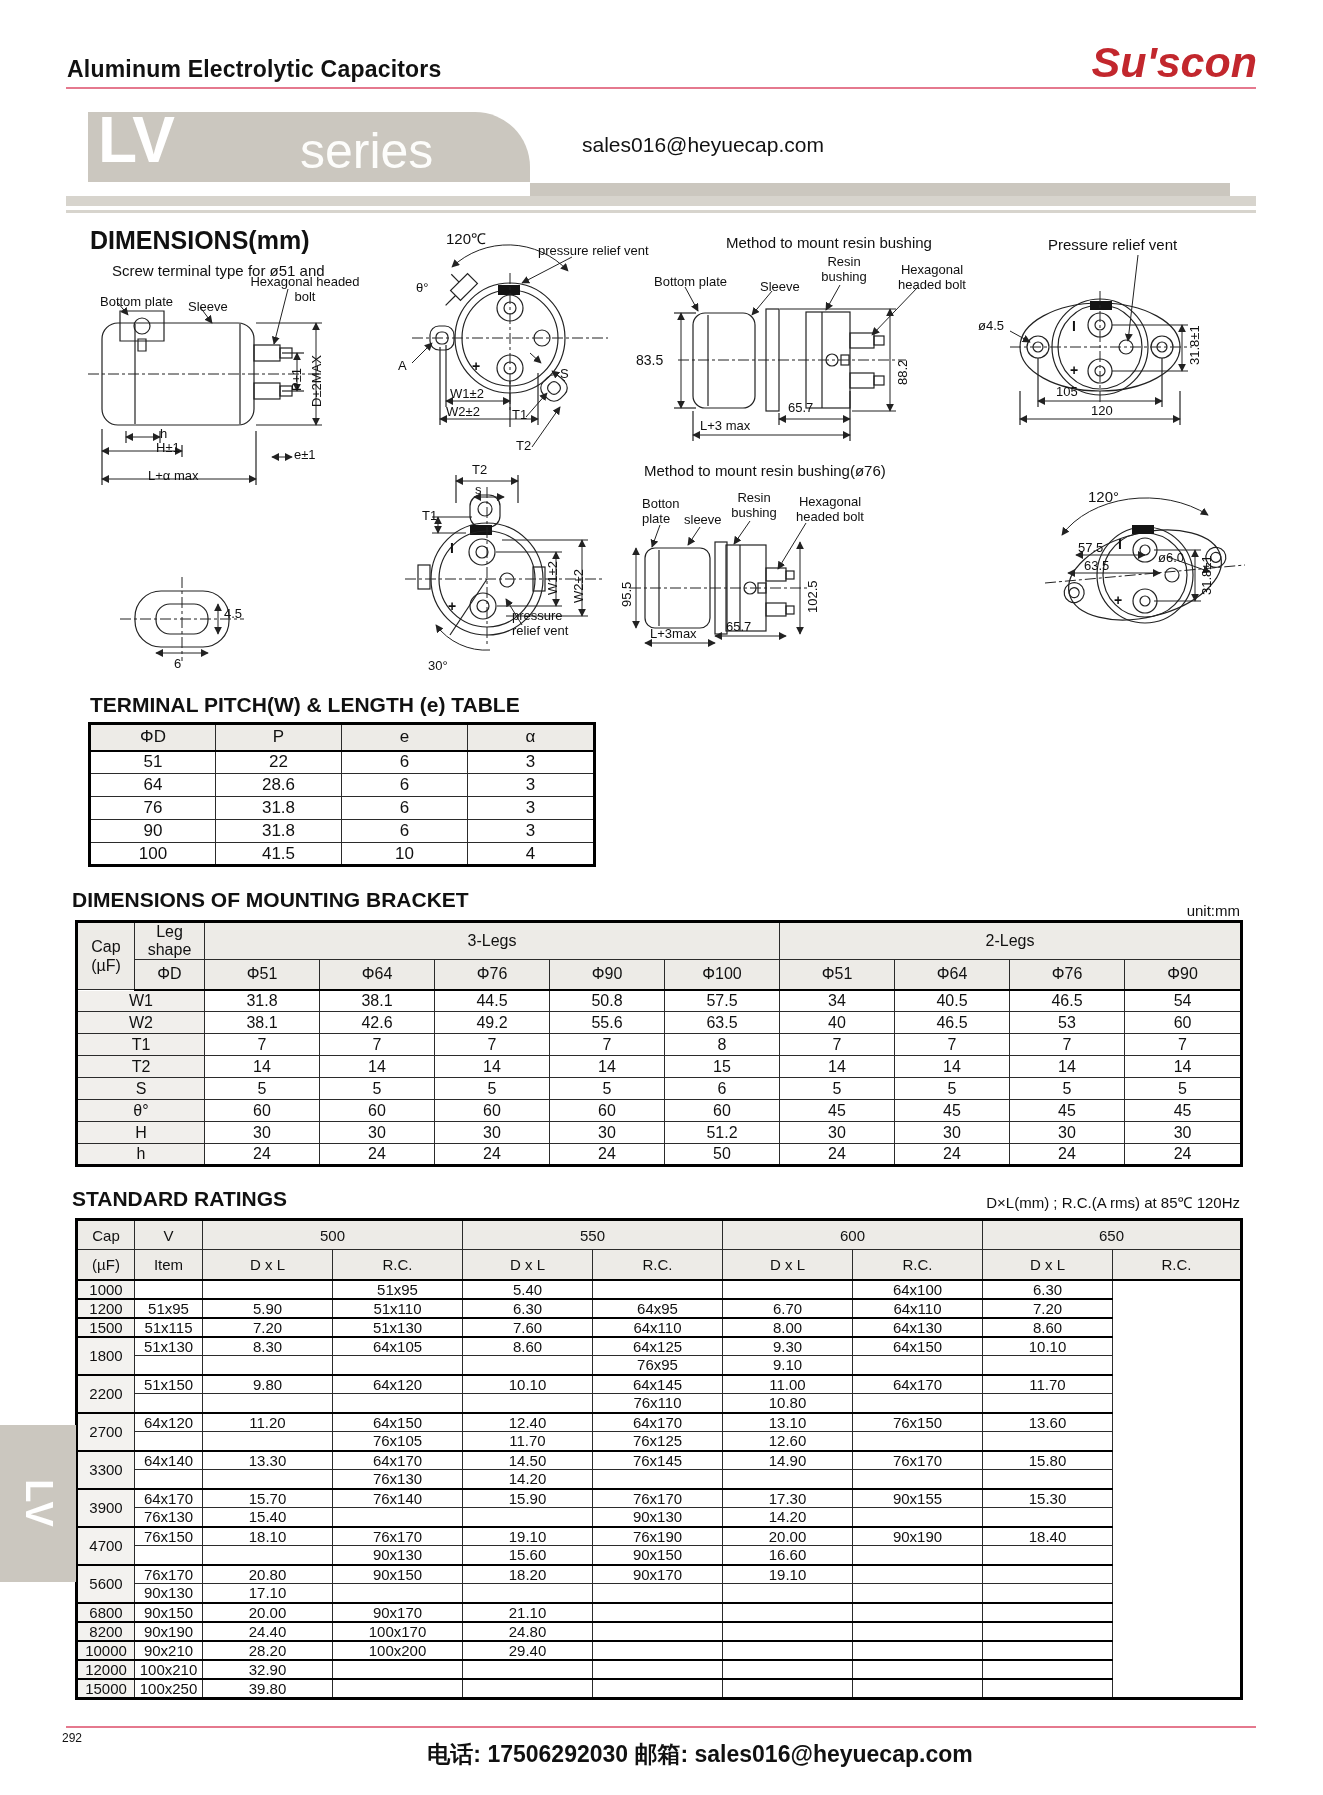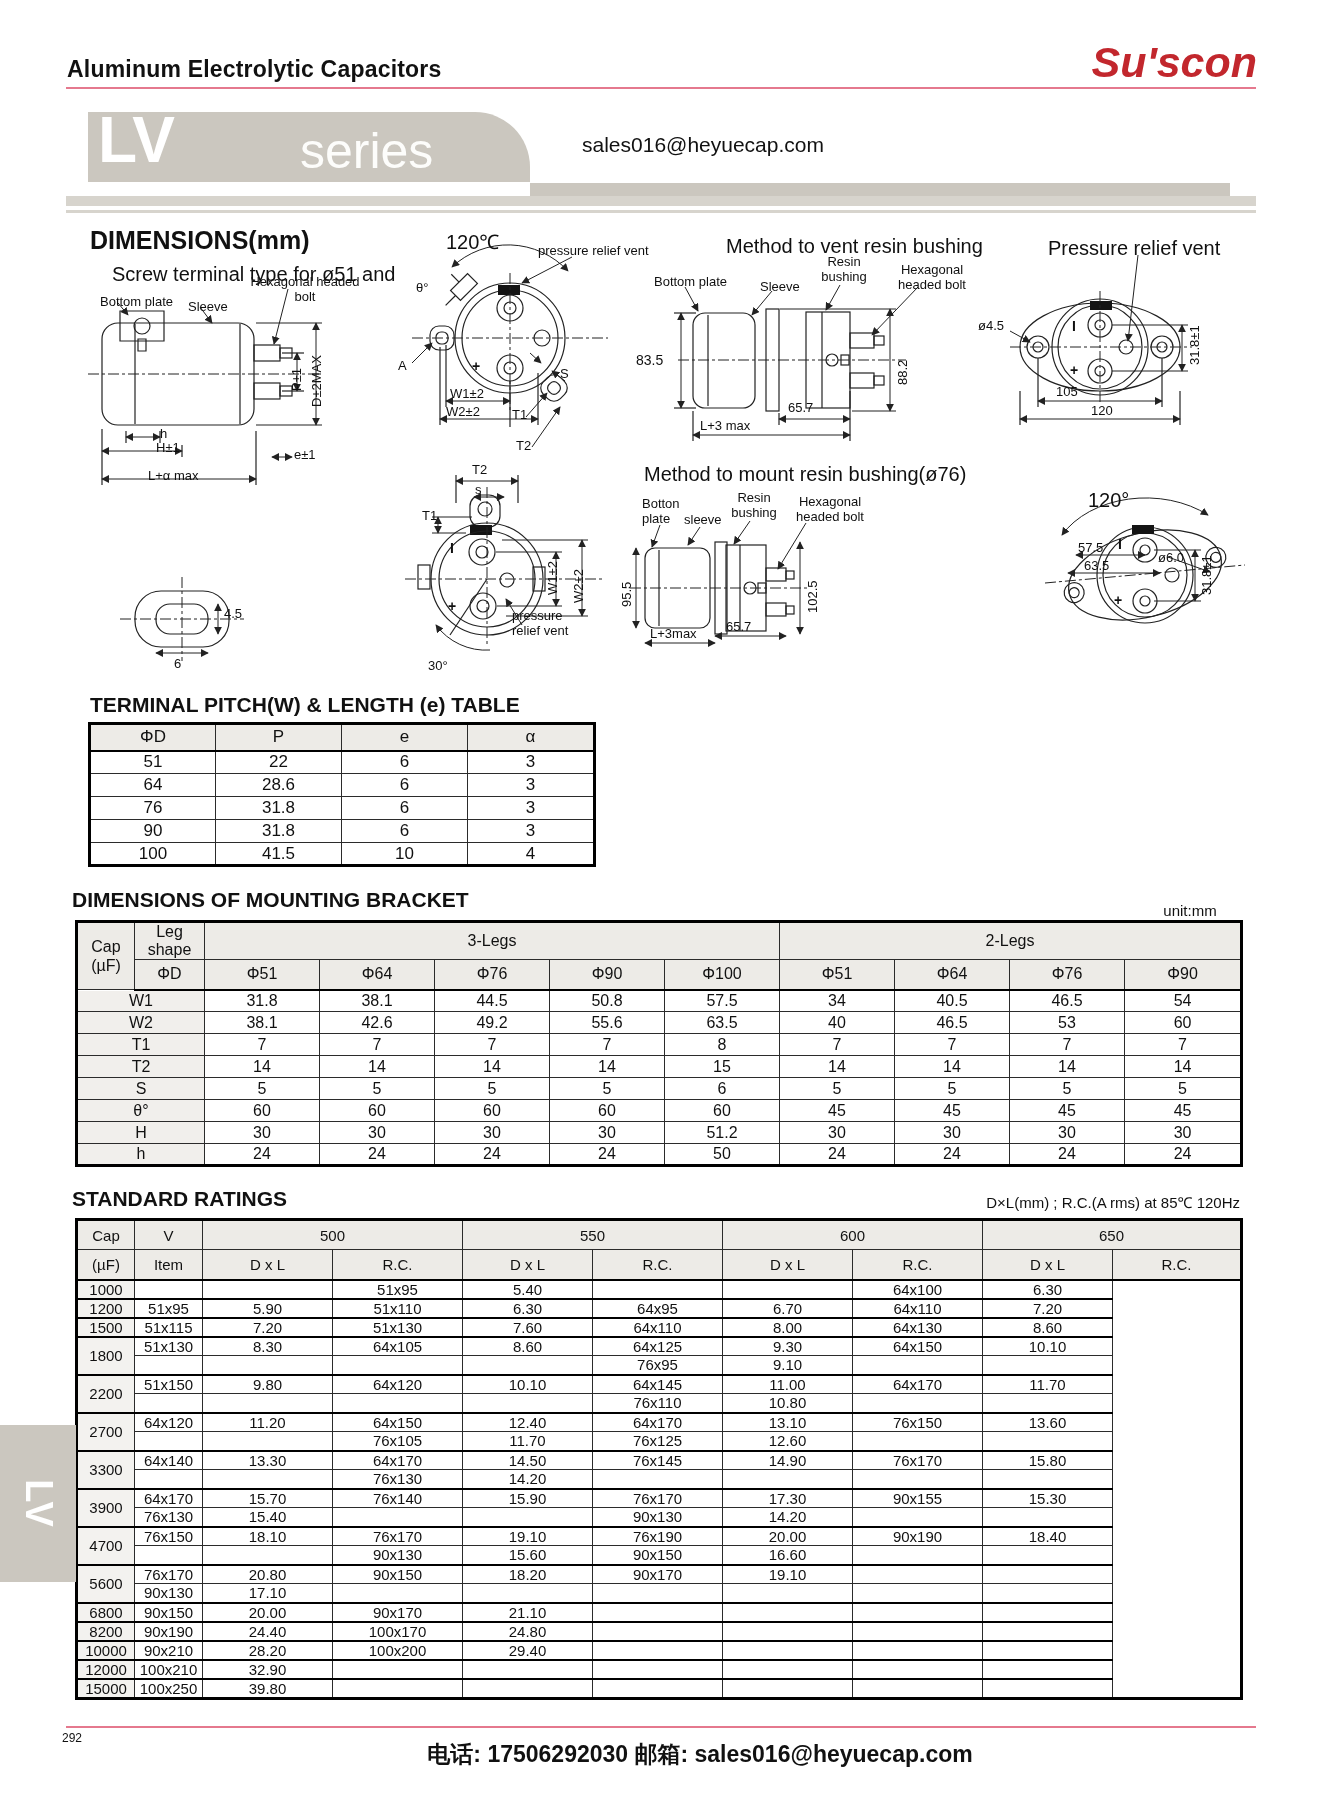--- a/index.html
+++ b/index.html
@@ -15,37 +15,37 @@
   #banner-lv{left:98px;top:108px;font-size:64px;font-weight:bold;color:#fff;line-height:1;}
   #banner-series{left:300px;top:126px;font-size:50px;color:#fdfdfb;line-height:1;}
   #banner-strip{left:530px;top:183px;width:700px;height:13px;background:#cbc7bf;}
   #email{left:582px;top:133px;font-size:21px;}
   .grayband{background:#d7d4cd;}
   
   .sect{font-weight:bold;}
   #dim-title{left:90px;top:226px;font-size:25px;}
   #tt-title{left:90px;top:693px;font-size:21px;}
   #bt-title{left:72px;top:888px;font-size:21px;}
-  #bt-unit{left:1140px;top:902px;width:100px;text-align:center;font-size:15px;}
+  #bt-unit{left:1140px;top:902px;width:100px;text-align:right;font-size:15px;}
   #rt-title{left:72px;top:1187px;font-size:21px;}
   #rt-note{left:840px;top:1192px;width:400px;text-align:right;font-size:15px;}
   
   #draw{left:60px;top:195px;width:1263px;height:512px;}
   #art{position:absolute;left:0;top:0;}
   #art *{stroke:#222;fill:none;stroke-width:1.2;}
   #art .f{fill:#141414;stroke:none;}
   #art .cl{stroke-dasharray:11 3 3 3;stroke-width:1;}
   #art .dim{stroke-width:1;marker-start:url(#ar);marker-end:url(#ar);}
   #art .dim1{stroke-width:1;marker-end:url(#ar);}
   #art marker path{fill:#222;stroke:none;}
   .lb{position:absolute;font-size:13px;line-height:1.12;color:#101010;white-space:nowrap;}
   .wr{white-space:normal;}
   .c{text-align:center;}
   .r{transform:rotate(-90deg);transform-origin:0 0;}
-  .t15{font-size:20px;}
+  .t15{font-size:15px;}
   .t14{font-size:14px;}
   .mk{font-size:14px;font-weight:bold;}
   
   .dt{border-collapse:collapse;table-layout: fixed;position:absolute;background:#fff;color:#111;border:3px solid #000;}
   .dt th,.dt td{border:1px solid #2b2b2b;text-align:center;vertical-align:middle;padding:0 2px;font-weight:normal;overflow:hidden;white-space:nowrap;}
   #terminal{left:88px;top:722px;width:505px;font-size:17px;}
   #terminal thead tr{height:27px;background:#edebe7;}
   #terminal thead th{border-bottom:2px solid #000;}
   #terminal tbody tr{height:23px;}
   #bracket{left:75px;top:920px;width:1165px;font-size:16px;}
@@ -342,21 +342,21 @@
   <div class="lb r" style="left:486px;top:400px;">W1±2</div>
   <div class="lb r" style="left:512px;top:408px;">W2±2</div>
   <div class="lb" style="left:368px;top:464px;">30°</div>
   <div class="lb wr" style="left:452px;top:414px;width:74px;">pressure relief vent</div>
   <div class="lb mk" style="left:390px;top:346px;">I</div>
   <div class="lb mk" style="left:388px;top:404px;">+</div>
 
   <div class="lb" style="left:164px;top:412px;">4.5</div>
   <div class="lb" style="left:114px;top:462px;">6</div>
 
-  <div class="lb t15" style="left:666px;top:40px;">Method to vent resin bushing</div>
+  <div class="lb t15" style="left:666px;top:40px;">Method to mount resin bushing</div>
   <div class="lb" style="left:594px;top:80px;">Bottom plate</div>
   <div class="lb" style="left:700px;top:85px;">Sleeve</div>
   <div class="lb wr c" style="left:752px;top:60px;width:64px;">Resin bushing</div>
   <div class="lb wr c" style="left:824px;top:68px;width:96px;">Hexagonal headed bolt</div>
   <div class="lb t14" style="left:576px;top:158px;">83.5</div>
   <div class="lb r" style="left:836px;top:190px;">88.2</div>
   <div class="lb" style="left:728px;top:206px;">65.7</div>
   <div class="lb" style="left:640px;top:224px;">L+3 max</div>
 
   <div class="lb t15" style="left:584px;top:268px;">Method to mount resin bushing(ø76)</div>

